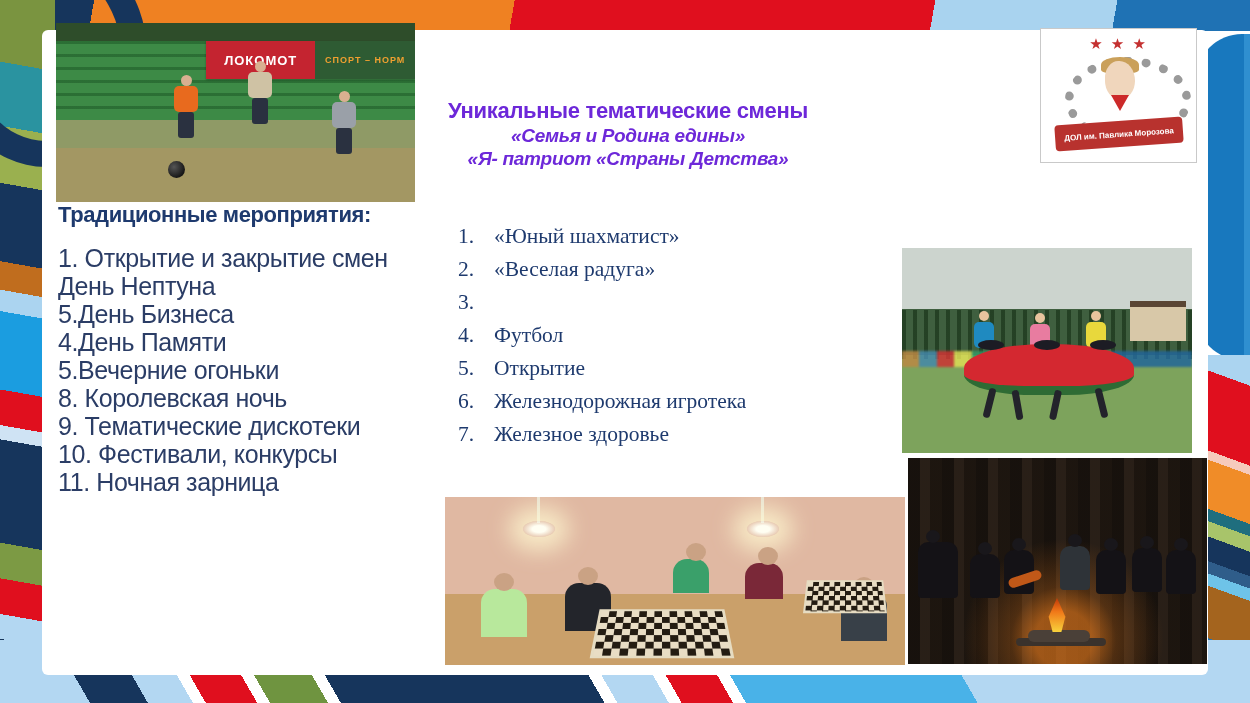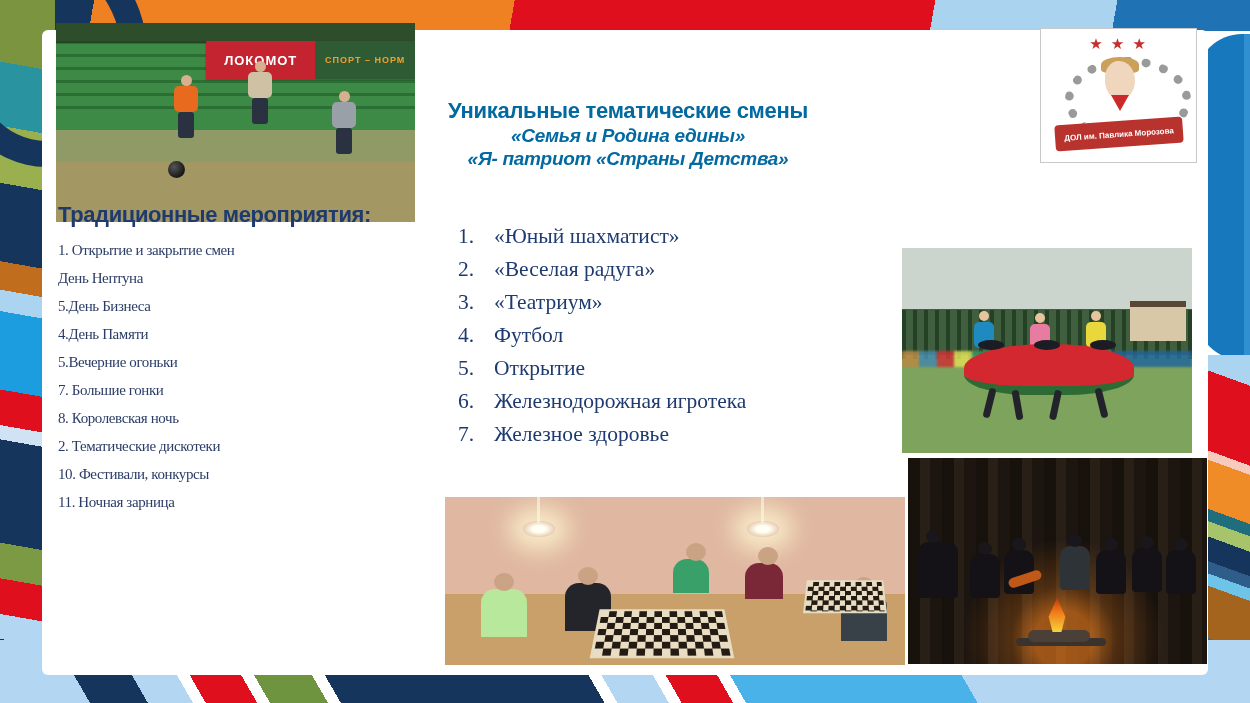--- a/index.html
+++ b/index.html
@@ -45,27 +45,27 @@
       #16355c 26.5% 47%,#ffffff 47% 48%,#b3d7f2 48% 52%,#ffffff 52% 53%,
       #e00f1e 53% 57%,#ffffff 57% 58%,#49b2e8 58% 76%,#b3d7f2 76% 100%);
   }
   .panel{
     position:absolute;left:42px;top:30px;width:1166px;height:645px;z-index:2;
     background:#ffffff;border-radius:6px;
   }
   .content{position:absolute;inset:0;z-index:3;}
 
   
-  .title-block{position:absolute;left:408px;top:98px;width:440px;text-align:center;color:#0369a1;}
+  .title-block{position:absolute;left:408px;top:98px;width:440px;text-align:center;color:#6d28d9;}
   .title-block .t{font-size:22px;font-weight:bold;letter-spacing:-0.3px;}
   .title-block .s{font-size:19px;font-weight:bold;font-style:italic;letter-spacing:-0.3px;line-height:23px;}
 
   .events{position:absolute;left:58px;top:202px;width:370px;color:#2b3d66;}
-  .events .h{font-size:22px;font-weight:bold;color:#1e3a6e;letter-spacing:-0.4px;margin-bottom:8px;}
-  .events .it{font-size:15px;line-height:28px;letter-spacing:-0.4px;font-family:Liberation Serif, serif;}
+  .events .h{font-size:22px;font-weight:bold;color:#1e3a6e;letter-spacing:-0.4px;margin-bottom:16px;}
+  .events .it{font-size:25px;line-height:28px;letter-spacing:-0.4px;}
 
   .clubs{position:absolute;left:458px;top:220px;width:420px;color:#1e3a6e;font-family:"Liberation Serif",serif;}
   .clubs .h{font-size:22px;margin-bottom:28px;letter-spacing:0.2px;}
   .clubs .row{display:flex;font-size:21.5px;line-height:33px;}
   .clubs .n{width:36px;flex:0 0 36px;}
 
   
   .logo-card{
     position:absolute;left:1040px;top:28px;width:155px;height:133px;
     background:#fff;border:1px solid #c9c9c9;display:flex;flex-direction:column;align-items:center;
@@ -79,21 +79,21 @@
   .scarf{position:absolute;left:52px;top:40px;width:0;height:0;
     border-left:9px solid transparent;border-right:9px solid transparent;border-top:16px solid #cc2a2a;}
   .ribbon{
     position:relative;width:128px;height:26px;margin-top:-6px;background:#b8322e;
     border-radius:4px;transform:rotate(-4deg);display:flex;align-items:center;justify-content:center;
   }
   .ribbon span{color:#fff;font-size:8px;font-weight:bold;white-space:nowrap;}
 
   
   .photo{position:absolute;overflow:hidden;}
-  .ph-football{left:56px;top:23px;width:359px;height:199px;
+  .ph-football{left:56px;top:23px;width:359px;height:179px;
     background:linear-gradient(to bottom,#2e4d2a 0 10%,#3d8a46 10% 54%,#8f9a66 54% 70%,#a39763 70% 100%);}
   .fence-slats{position:absolute;left:0;top:18px;width:100%;height:78px;
     background:repeating-linear-gradient(to bottom,rgba(10,60,20,.35) 0 3px,rgba(255,255,255,0) 3px 13px);}
   .fb-banner{position:absolute;left:150px;top:18px;width:209px;height:38px;display:flex;
     box-shadow:0 1px 2px rgba(0,0,0,.3);}
   .fb-banner .bl{flex:1.1;background:#c42430;color:#fff;font-weight:bold;font-size:13px;
     display:flex;align-items:center;justify-content:center;letter-spacing:1px;}
   .fb-banner .br{flex:1;background:#2e5b33;color:#f0a030;font-weight:bold;font-size:9px;
     display:flex;align-items:center;justify-content:center;letter-spacing:1px;}
   .player{position:absolute;}
@@ -219,39 +219,37 @@
     </div>
   </div>
 
   <div class="events">
     <div class="h">Традиционные мероприятия:</div>
     <div class="it">1. Открытие и закрытие смен</div>
     <div class="it">День Нептуна</div>
     <div class="it">5.День Бизнеса</div>
     <div class="it">4.День Памяти</div>
     <div class="it">5.Вечерние огоньки</div>
-    <div class="it">7. Большие гонки</div>
     <div class="it">8. Королевская ночь</div>
-    <div class="it">2. Тематические дискотеки</div>
+    <div class="it">9. Тематические дискотеки</div>
     <div class="it">10. Фестивали, конкурсы</div>
     <div class="it">11. Ночная зарница</div>
   </div>
 
   <div class="clubs">
     <div class="row">
       <span class="n">1.</span>
       <span>«Юный шахматист»</span>
     </div>
     <div class="row">
       <span class="n">2.</span>
       <span>«Веселая радуга»</span>
     </div>
     <div class="row">
       <span class="n">3.</span>
-      <span>«Театриум»</span>
     </div>
     <div class="row">
       <span class="n">4.</span>
       <span>Футбол</span>
     </div>
     <div class="row">
       <span class="n">5.</span>
       <span>Открытие</span>
     </div>
     <div class="row">

